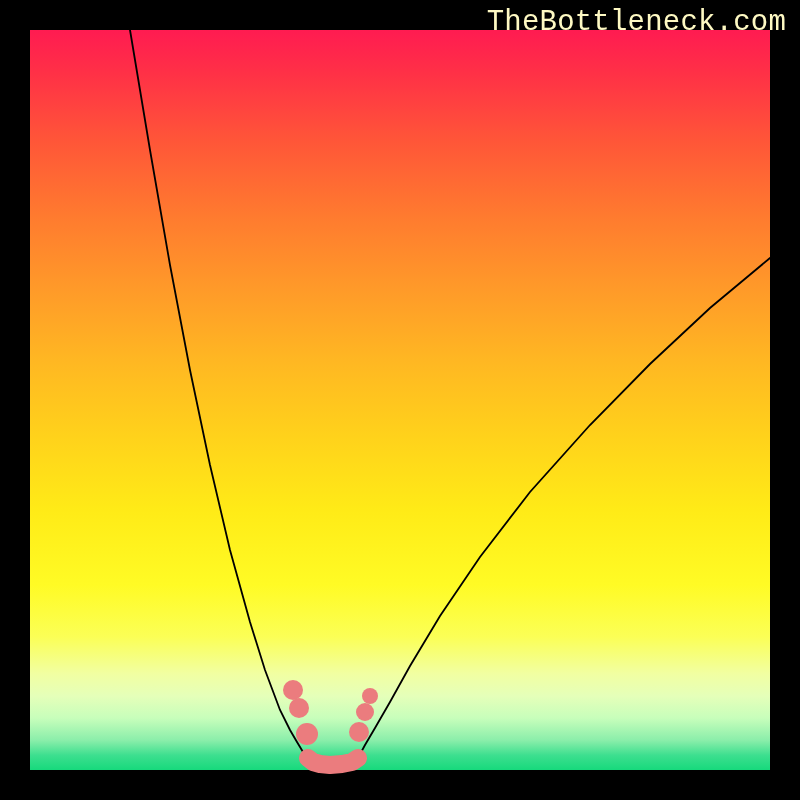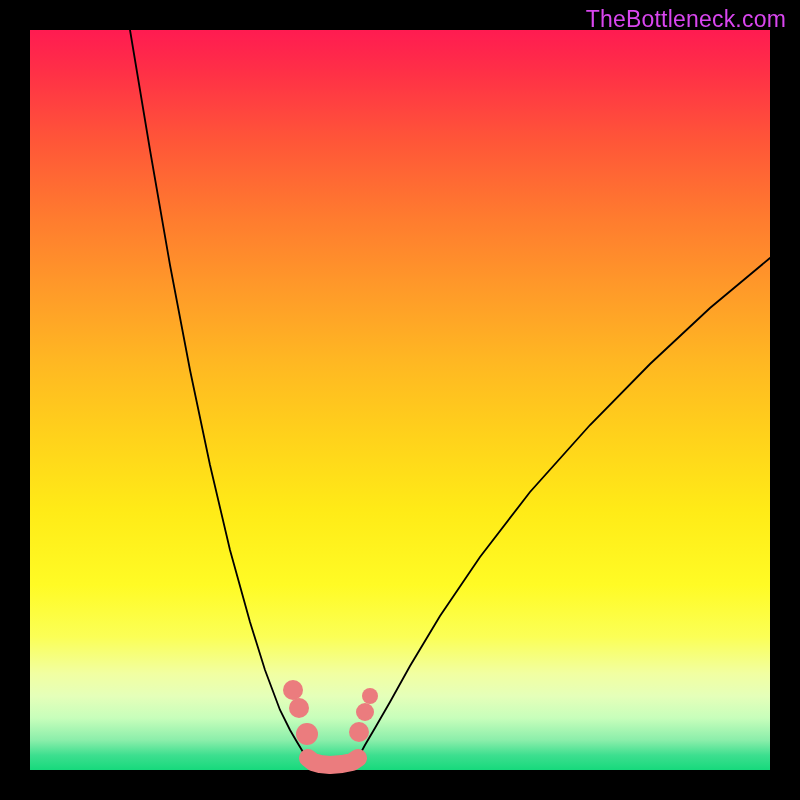--- a/index.html
+++ b/index.html
@@ -7,23 +7,23 @@
   .frame {
     width: 800px;
     height: 800px;
     background: #000;
     position: relative;
   }
   .watermark {
     position: absolute;
     top: 6px;
     right: 14px;
-    color: #d946ef;
-    font-family: Liberation Sans, sans-serif;
-    font-size: 23px;
+    color: #fef9c3;
+    font-family: Liberation Mono, monospace;
+    font-size: 29px;
     letter-spacing: 0.2px;
     z-index: 10;
     user-select: none;
   }
   .plot-area {
     position: absolute;
     left: 30px;
     top: 30px;
     width: 740px;
     height: 740px;

